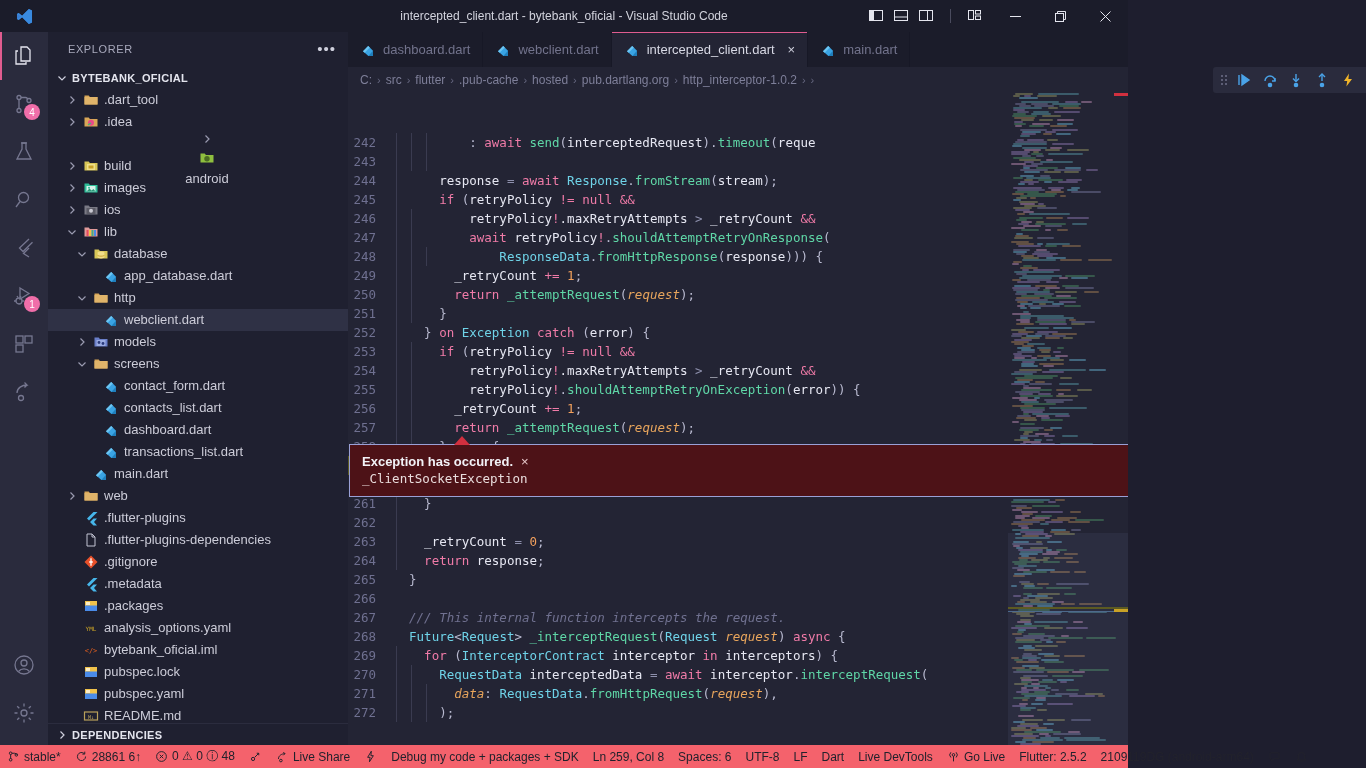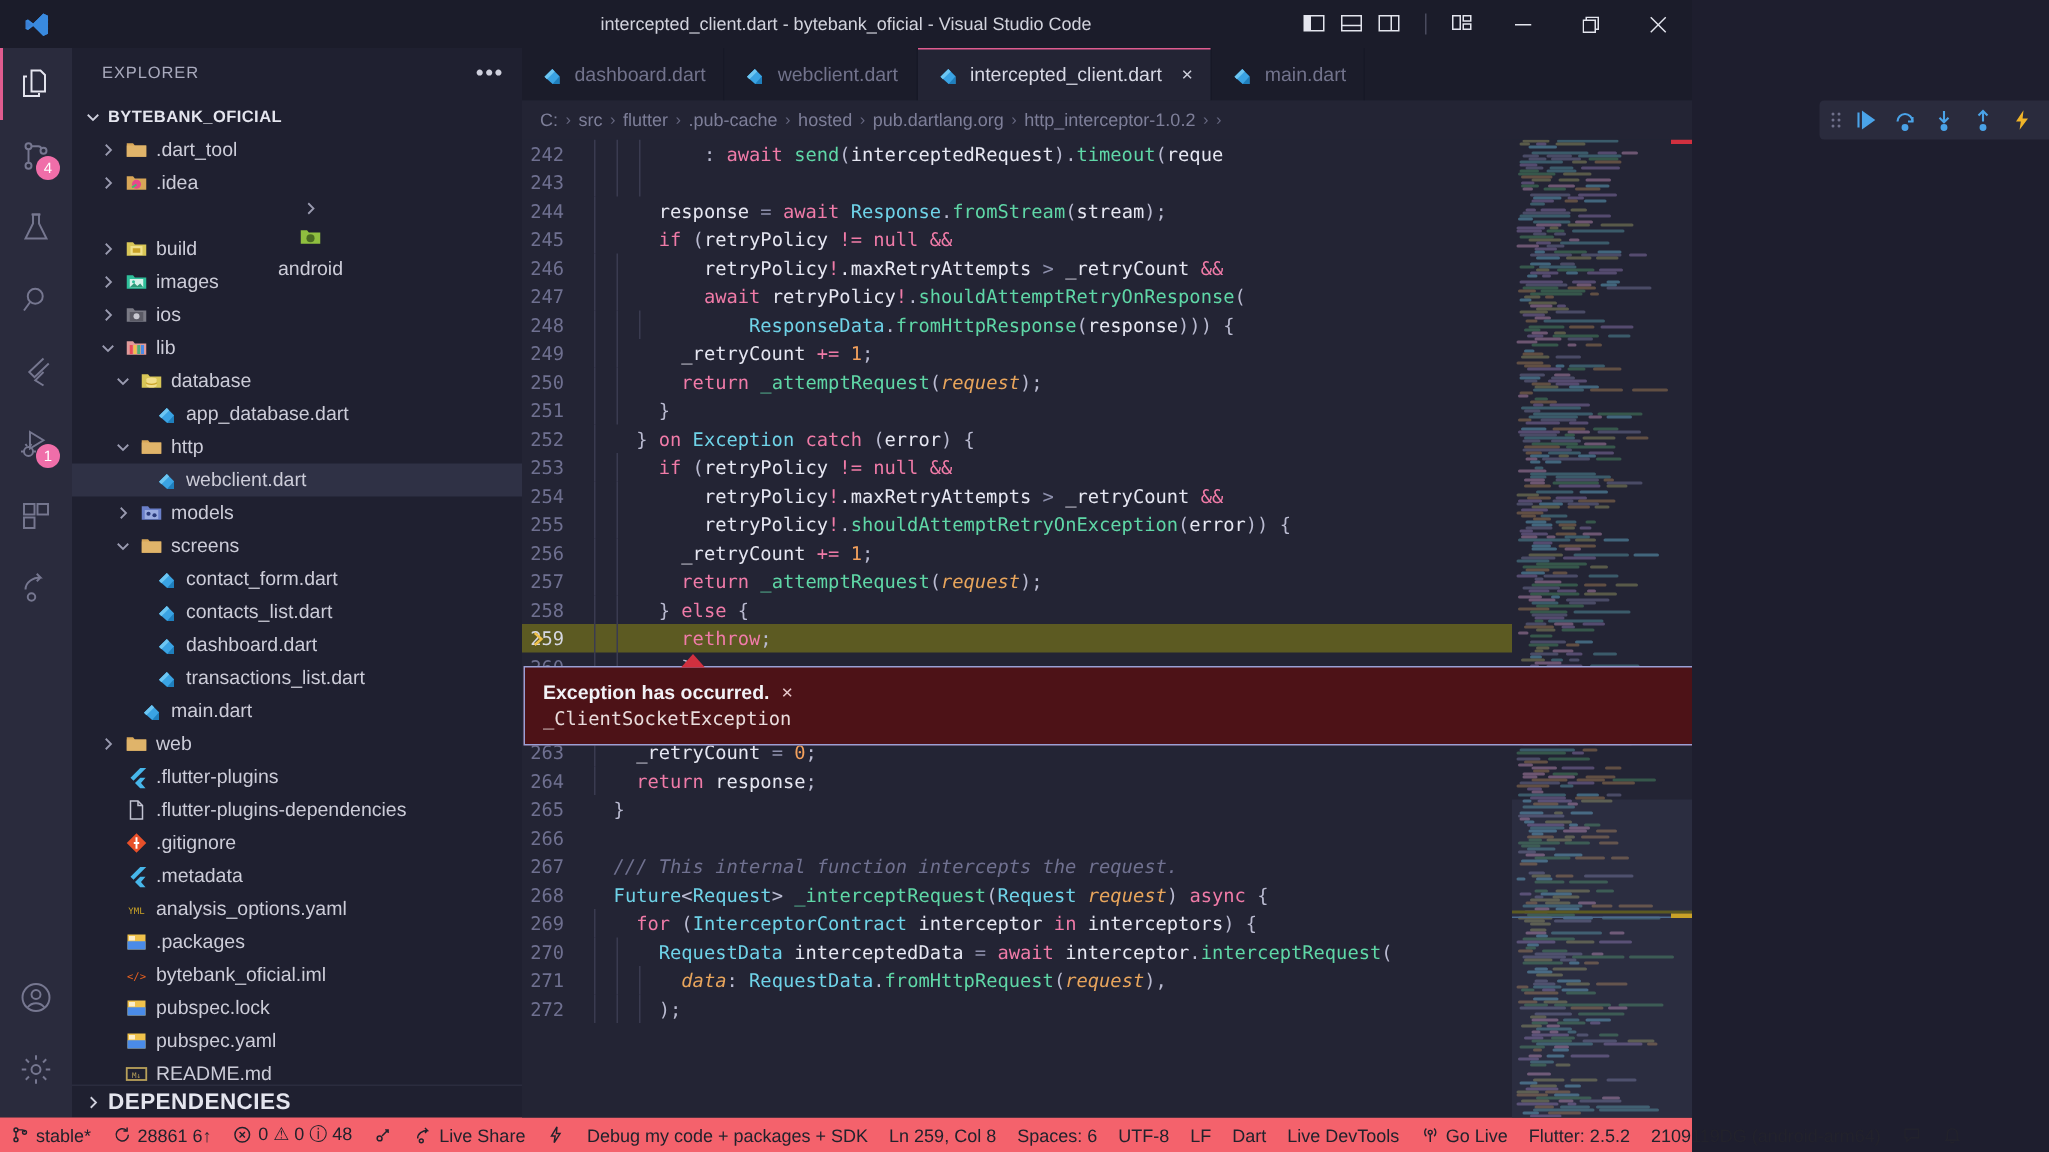--- a/index.html
+++ b/index.html
@@ -70,21 +70,21 @@
   }
   .row.selected { background:#2f3145; }
   .row.selected::before{
     content:""; position:absolute; left:0; top:0; bottom:0; width:0px;
   }
   .chev { width:12px; height:12px; flex:0 0 12px; display:flex; align-items:center; justify-content:center; color:#9a9bb0; }
   .chev.none { visibility:hidden; }
   .fi { width:16px; height:16px; flex:0 0 16px; display:flex; align-items:center; justify-content:center; }
   .sb-section {
     height:22px; display:flex; align-items:center; gap:4px; padding-left:8px;
-    font-size:15px; font-weight:bold; color:#e4e5ee; letter-spacing:.3px;
+    font-size:11px; font-weight:bold; color:#e4e5ee; letter-spacing:.3px;
     border-top:1px solid #2b2c3e;
   }
 
   
   .editorgroup { flex:1 1 auto; min-width:0; display:flex; flex-direction:column; background:#232434; }
   .tabbar { height:35px; background:#1b1c2a; display:flex; flex:0 0 35px; position:relative; }
   .tab {
     display:flex; align-items:center; gap:7px; padding:0 12px; height:35px;
     font-size:13px; color:#72738c; background:#1b1c2a; border-right:1px solid #171826;
     white-space:nowrap; min-width:0;
@@ -107,21 +107,21 @@
     position:absolute; left:865px; top:0; height:26px; display:flex; align-items:center;
     gap:0px; background:#2a2b3d; padding:0 4px; border-radius:3px;
   }
   .dbg-grip { width:14px; height:26px; display:flex; align-items:center; justify-content:center; color:#6f708a; }
   .dbg-btn { width:26px; height:26px; display:flex; align-items:center; justify-content:center; }
 
   
   .codewrap { flex:1 1 auto; position:relative; overflow:hidden; background:#232434; }
   .code {
     position:absolute; inset:0; font-family:"DejaVu Sans Mono", monospace;
-    font-size:12.5px; line-height:19px; white-space:pre;
+    font-size:12.5px; line-height:19px; white-space:pre;margin-top:40px;
   }
   .cline { height:19px; display:flex; align-items:center; position:relative; }
   .cline.hl { background:#5c5a22; }
   .cline.hl .ln { color:#d6d7e2; }
   .gutter-dbg {
     position:absolute; left:2px; width:18px; height:19px; display:flex;
     align-items:center; justify-content:center; color:#f0c24b; font-size:12px;
   }
   .ln {
     width:46px; flex:0 0 46px; text-align:right; padding-right:18px;
@@ -628,35 +628,35 @@
                   <path d="M10.5 2 4 8.5l2 2L14.5 2z" fill="#47b6ea"></path>
                   <path d="M10.5 8.5 7 12l3.5 3.5H14L11 12l3-3.5z" fill="#47b6ea"></path>
                 </svg>
               </span>
               <span>.metadata</span>
             </div>
             <div class="row" style="padding-left: 18px;">
               <span class="chev none"></span>
               <span class="fi">
                 <svg width="16" height="16" viewBox="0 0 16 16">
-                  <text x="8" y="11" font-size="6" fill="#c9a227" text-anchor="middle" font-family="DejaVu Sans Mono, monospace">YML</text>
-                </svg>
-              </span>
-              <span>analysis_options.yaml</span>
-            </div>
-            <div class="row" style="padding-left: 18px;">
-              <span class="chev none"></span>
-              <span class="fi">
-                <svg width="16" height="16" viewBox="0 0 16 16">
                   <path d="M2 3h12v10H2z" fill="#f0c24b"></path>
                   <path d="M2 7.5h12V13H2z" fill="#4a8be8"></path>
                   <path d="M3 4h4v3H3z" fill="#fff" opacity=".7"></path>
                 </svg>
               </span>
               <span>.packages</span>
+            </div>
+            <div class="row" style="padding-left: 18px;">
+              <span class="chev none"></span>
+              <span class="fi">
+                <svg width="16" height="16" viewBox="0 0 16 16">
+                  <text x="8" y="11" font-size="6" fill="#c9a227" text-anchor="middle" font-family="DejaVu Sans Mono, monospace">YML</text>
+                </svg>
+              </span>
+              <span>analysis_options.yaml</span>
             </div>
             <div class="row" style="padding-left: 18px;">
               <span class="chev none"></span>
               <span class="fi">
                 <svg width="16" height="16" viewBox="0 0 16 16">
                   <text x="8" y="11" font-size="7" fill="#e8601f" text-anchor="middle" font-family="DejaVu Sans Mono, monospace">&lt;/&gt;</text>
                 </svg>
               </span>
               <span>bytebank_oficial.iml</span>
             </div>

